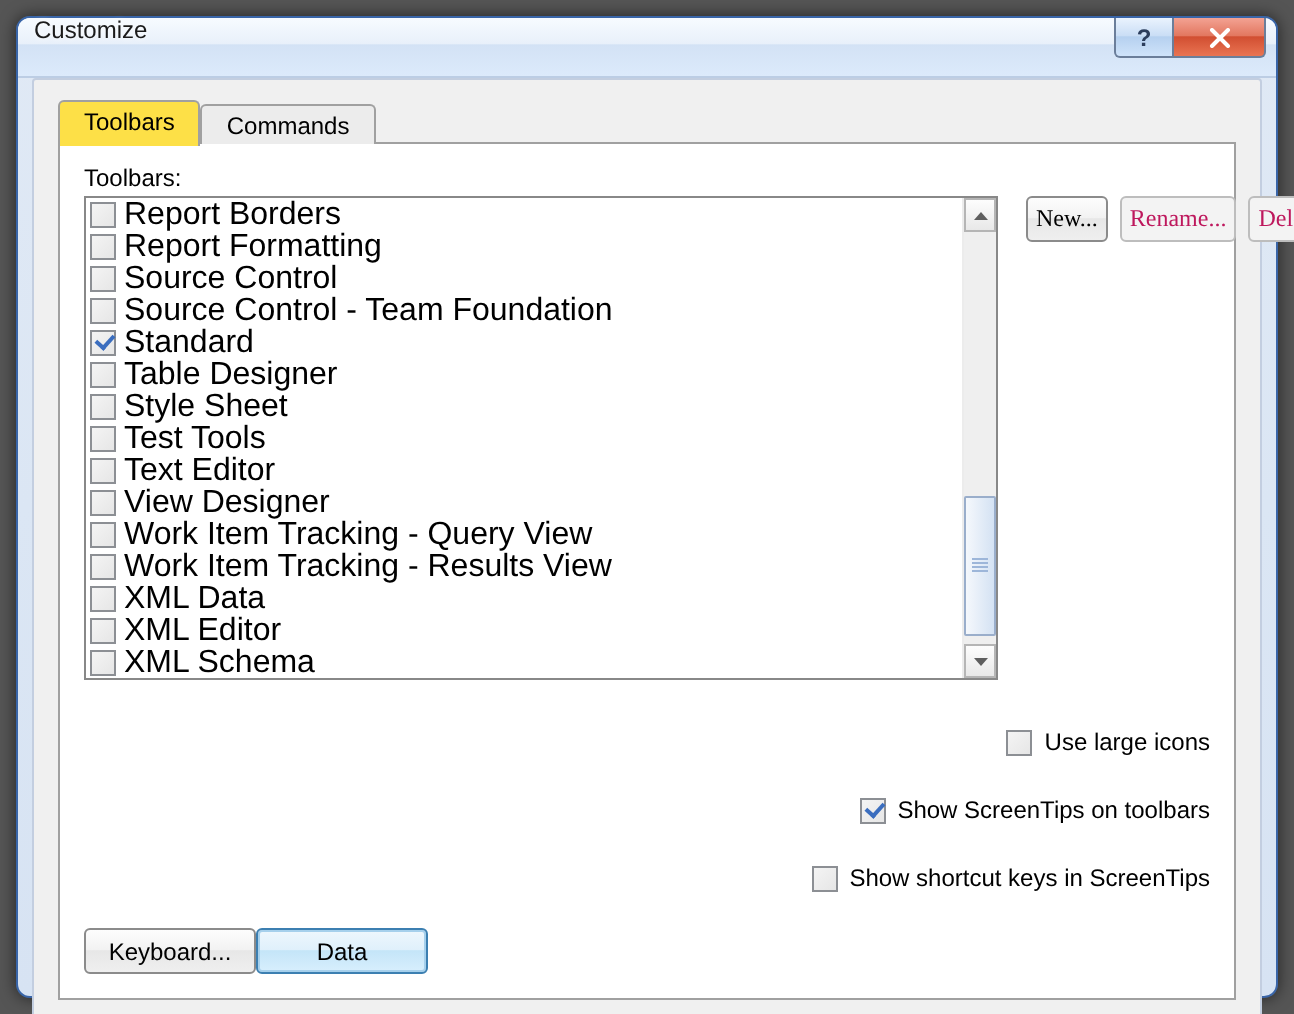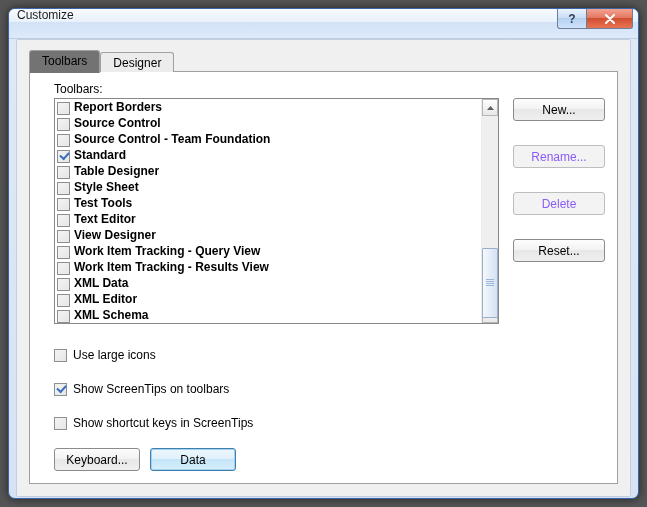--- a/index.html
+++ b/index.html
@@ -91,35 +91,35 @@
     border: 1px solid #a0a0a0;
     border-bottom: none;
     background: #f0f0f0;
     border-top-left-radius: 3px;
     border-top-right-radius: 3px;
     margin-right: 0px;
     position: relative;
     cursor: default;
   }
   .tab.active {
-    background: #737373;
+    background: #fde047;
     z-index: 3;
     height: 23px;
   }
   .tab.inactive {
     background: #ececec;
     top: 2px;
     height: 20px;
   }
   .tabpage {
     border: 1px solid #a0a0a0;
     background: #fff;
     flex: 1;
     margin-top: -1px;
-    padding: 10px 12px 12px 24px;
+    padding: 10px 12px 12px 12px;
     display: flex;
     flex-direction: column;
     gap: 4px;
   }
   .upper-row {
     display: flex;
     gap: 14px;
     flex: 1;
     min-height: 0;
   }
@@ -141,28 +141,27 @@
     min-height: 0;
     display: flex;
   }
   .listbox-items {
     flex: 1;
     overflow: hidden;
     padding: 0;
   }
   .list-item {
     display: flex;
-    align-items: flex-end;
+    align-items: center;
     gap: 4px;
     padding: 0 2px;
     height: 16px;
-    font-size: 12px;
+    font-size: 16px;
     line-height: 15px;
     white-space: nowrap;
-    font-weight: bold;
   }
   .cb {
     width: 13px; height: 13px;
     border: 1px solid #8c8f94;
     background: linear-gradient(135deg, #f4f4f4 0%, #e6e6e6 100%);
     position: relative;
     flex: 0 0 13px;
   }
   .cb.checked::after {
     content: "";
@@ -199,48 +198,49 @@
     position: absolute;
     left: 3px; right: 3px;
     height: 8px;
     top: 50%;
     margin-top: -4px;
     background: repeating-linear-gradient(180deg, #9db6d9 0, #9db6d9 1px, transparent 1px, transparent 2px);
   }
   .side-buttons {
     width: 92px;
     display: flex;
-    flex-direction: column;
-    gap: 24px;
+    flex-direction: row;
+    gap: 6px;
     margin-top: 16px;
+    font-family: Liberation Serif, serif;
   }
   .btn {
     height: 23px;
     border: 1px solid #8b8b8b;
     border-radius: 3px;
     background: linear-gradient(180deg, #fdfdfd 0%, #f2f2f2 48%, #e7e7e7 49%, #efefef 100%);
     font-size: 12px;
     font-family: inherit;
     padding: 0 4px;
     cursor: default;
   }
   .btn:disabled {
-    color: #8b5cf6;
+    color: #be185d;
     border-color: #bdbdbd;
     background: #f3f3f3;
   }
   .chk-row {
     display: flex;
     align-items: center;
     gap: 6px;
     margin-top: 20px;
+    justify-content: flex-end;
   }
   .bottom-bar {
     display: flex;
-    gap: 10px;
     margin-top: 14px;
   }
   .bottom-bar .btn { width: 86px; }
   .btn.default {
     border: 1px solid #3c7fb1;
     box-shadow: inset 0 0 0 1px #a6d0ec;
     background: linear-gradient(180deg, #eef7fd 0%, #dff0fb 48%, #c4e5f8 49%, #d8effd 100%);
   }
 </style>
 </head>
@@ -259,35 +259,39 @@
     </div>
   </div>
 
   <div class="client">
 
     <div class="tabstrip">
       <div class="tab active">
         <span>Toolbars</span>
       </div>
       <div class="tab inactive">
-        <span>Designer</span>
+        <span>Commands</span>
       </div>
     </div>
 
     <div class="tabpage">
 
       <div class="upper-row">
 
         <div class="listbox-col">
           <div class="listbox-label">Toolbars:</div>
           <div class="listbox">
             <div class="listbox-items" id="listbox-items">
                 <div class="list-item">
                   <span class="cb"></span>
                   <span>Report Borders</span>
+                </div>
+                <div class="list-item">
+                  <span class="cb"></span>
+                  <span>Report Formatting</span>
                 </div>
                 <div class="list-item">
                   <span class="cb"></span>
                   <span>Source Control</span>
                 </div>
                 <div class="list-item">
                   <span class="cb"></span>
                   <span>Source Control - Team Foundation</span>
                 </div>
                 <div class="list-item">

